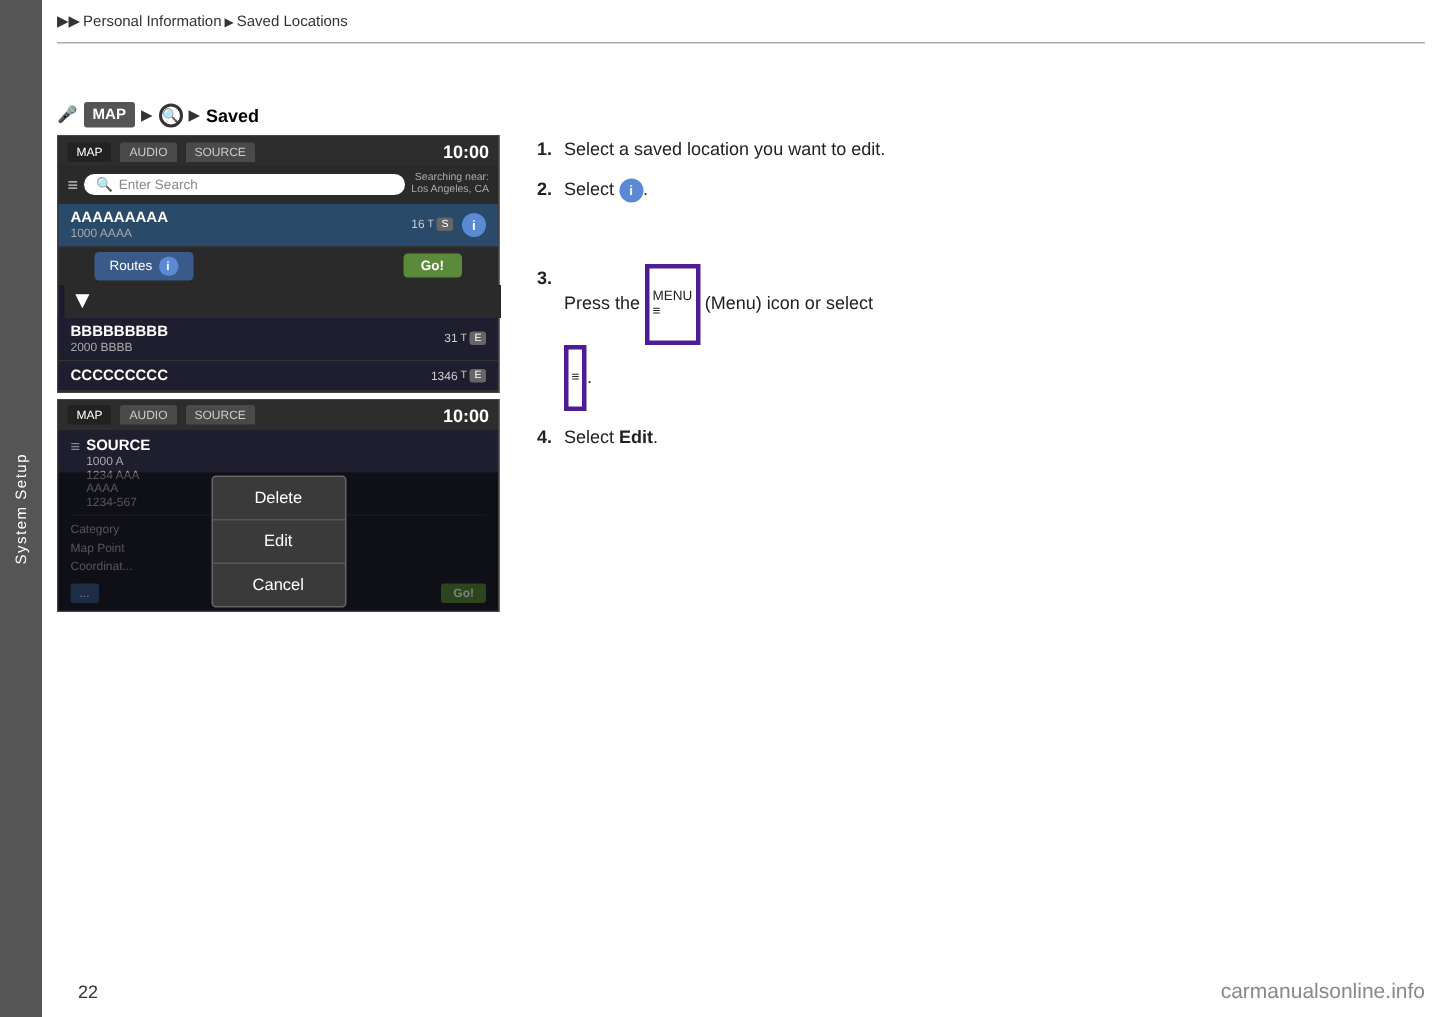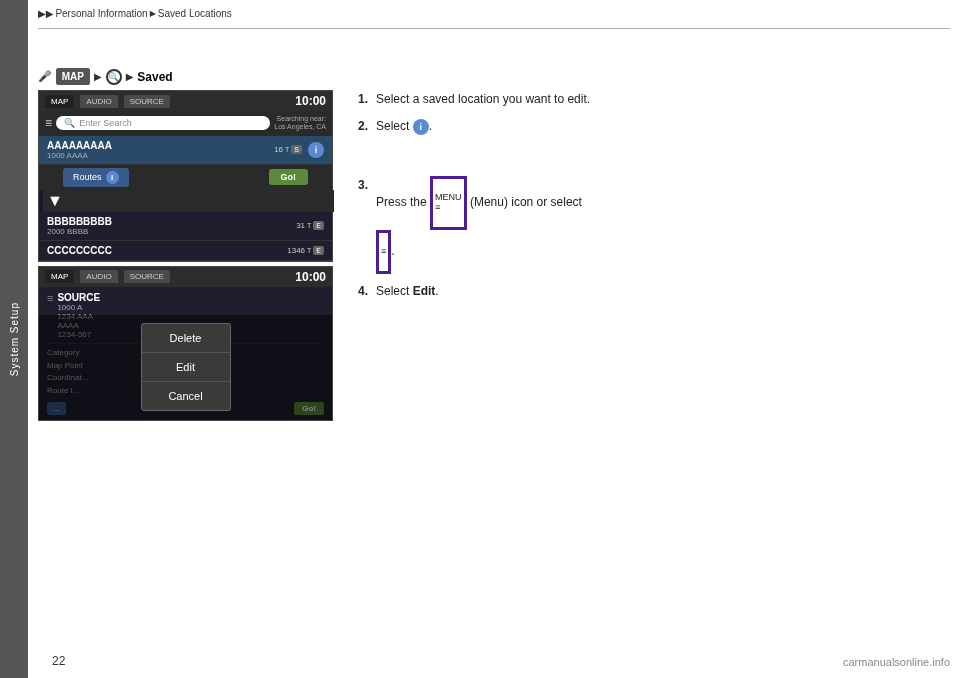--- a/index.html
+++ b/index.html
@@ -337,21 +337,21 @@
       left: 52px;
       font-size: 12px;
       color: #333;
     }
 
     
     #watermark {
       position: absolute;
       bottom: 10px;
       right: 10px;
-      font-size: 11px;
+      font-size: 14px;
       color: #888;
     }
   </style>
 </head>
 <body>
 
 <div id="sidebar">
   <span id="sidebar-label">System Setup</span>
 </div>
 
@@ -463,21 +463,20 @@
             <div class="item-sub">1000 A</div>
             <div class="item-sub">1234 AAA</div>
             <div class="item-sub">AAAA</div>
             <div class="item-sub">1234-567</div>
           </div>
         </div>
         <div style="color:#aaa; font-size:8px; line-height:1.6;">
           <div><span>Category</span></div>
           <div><span>Map Point</span></div>
           <div><span>Coordinat...</span></div>
-          <div><span>Route I...</span></div>
         </div>
         <div style="margin-top:4px; display:flex; gap:4px;">
           <div style="background:#3a5a8a; color:#fff; font-size:8px; padding:2px 6px; border-radius:2px;">...</div>
           <div style="margin-left:auto; background:#5a8a3a; color:#fff; font-size:8px; font-weight:bold; padding:2px 8px; border-radius:2px;">Go!</div>
         </div>
 
         <div class="modal-overlay">
           <div class="modal-menu">
             <div class="modal-item">Delete</div>
             <div class="modal-item">Edit</div>

